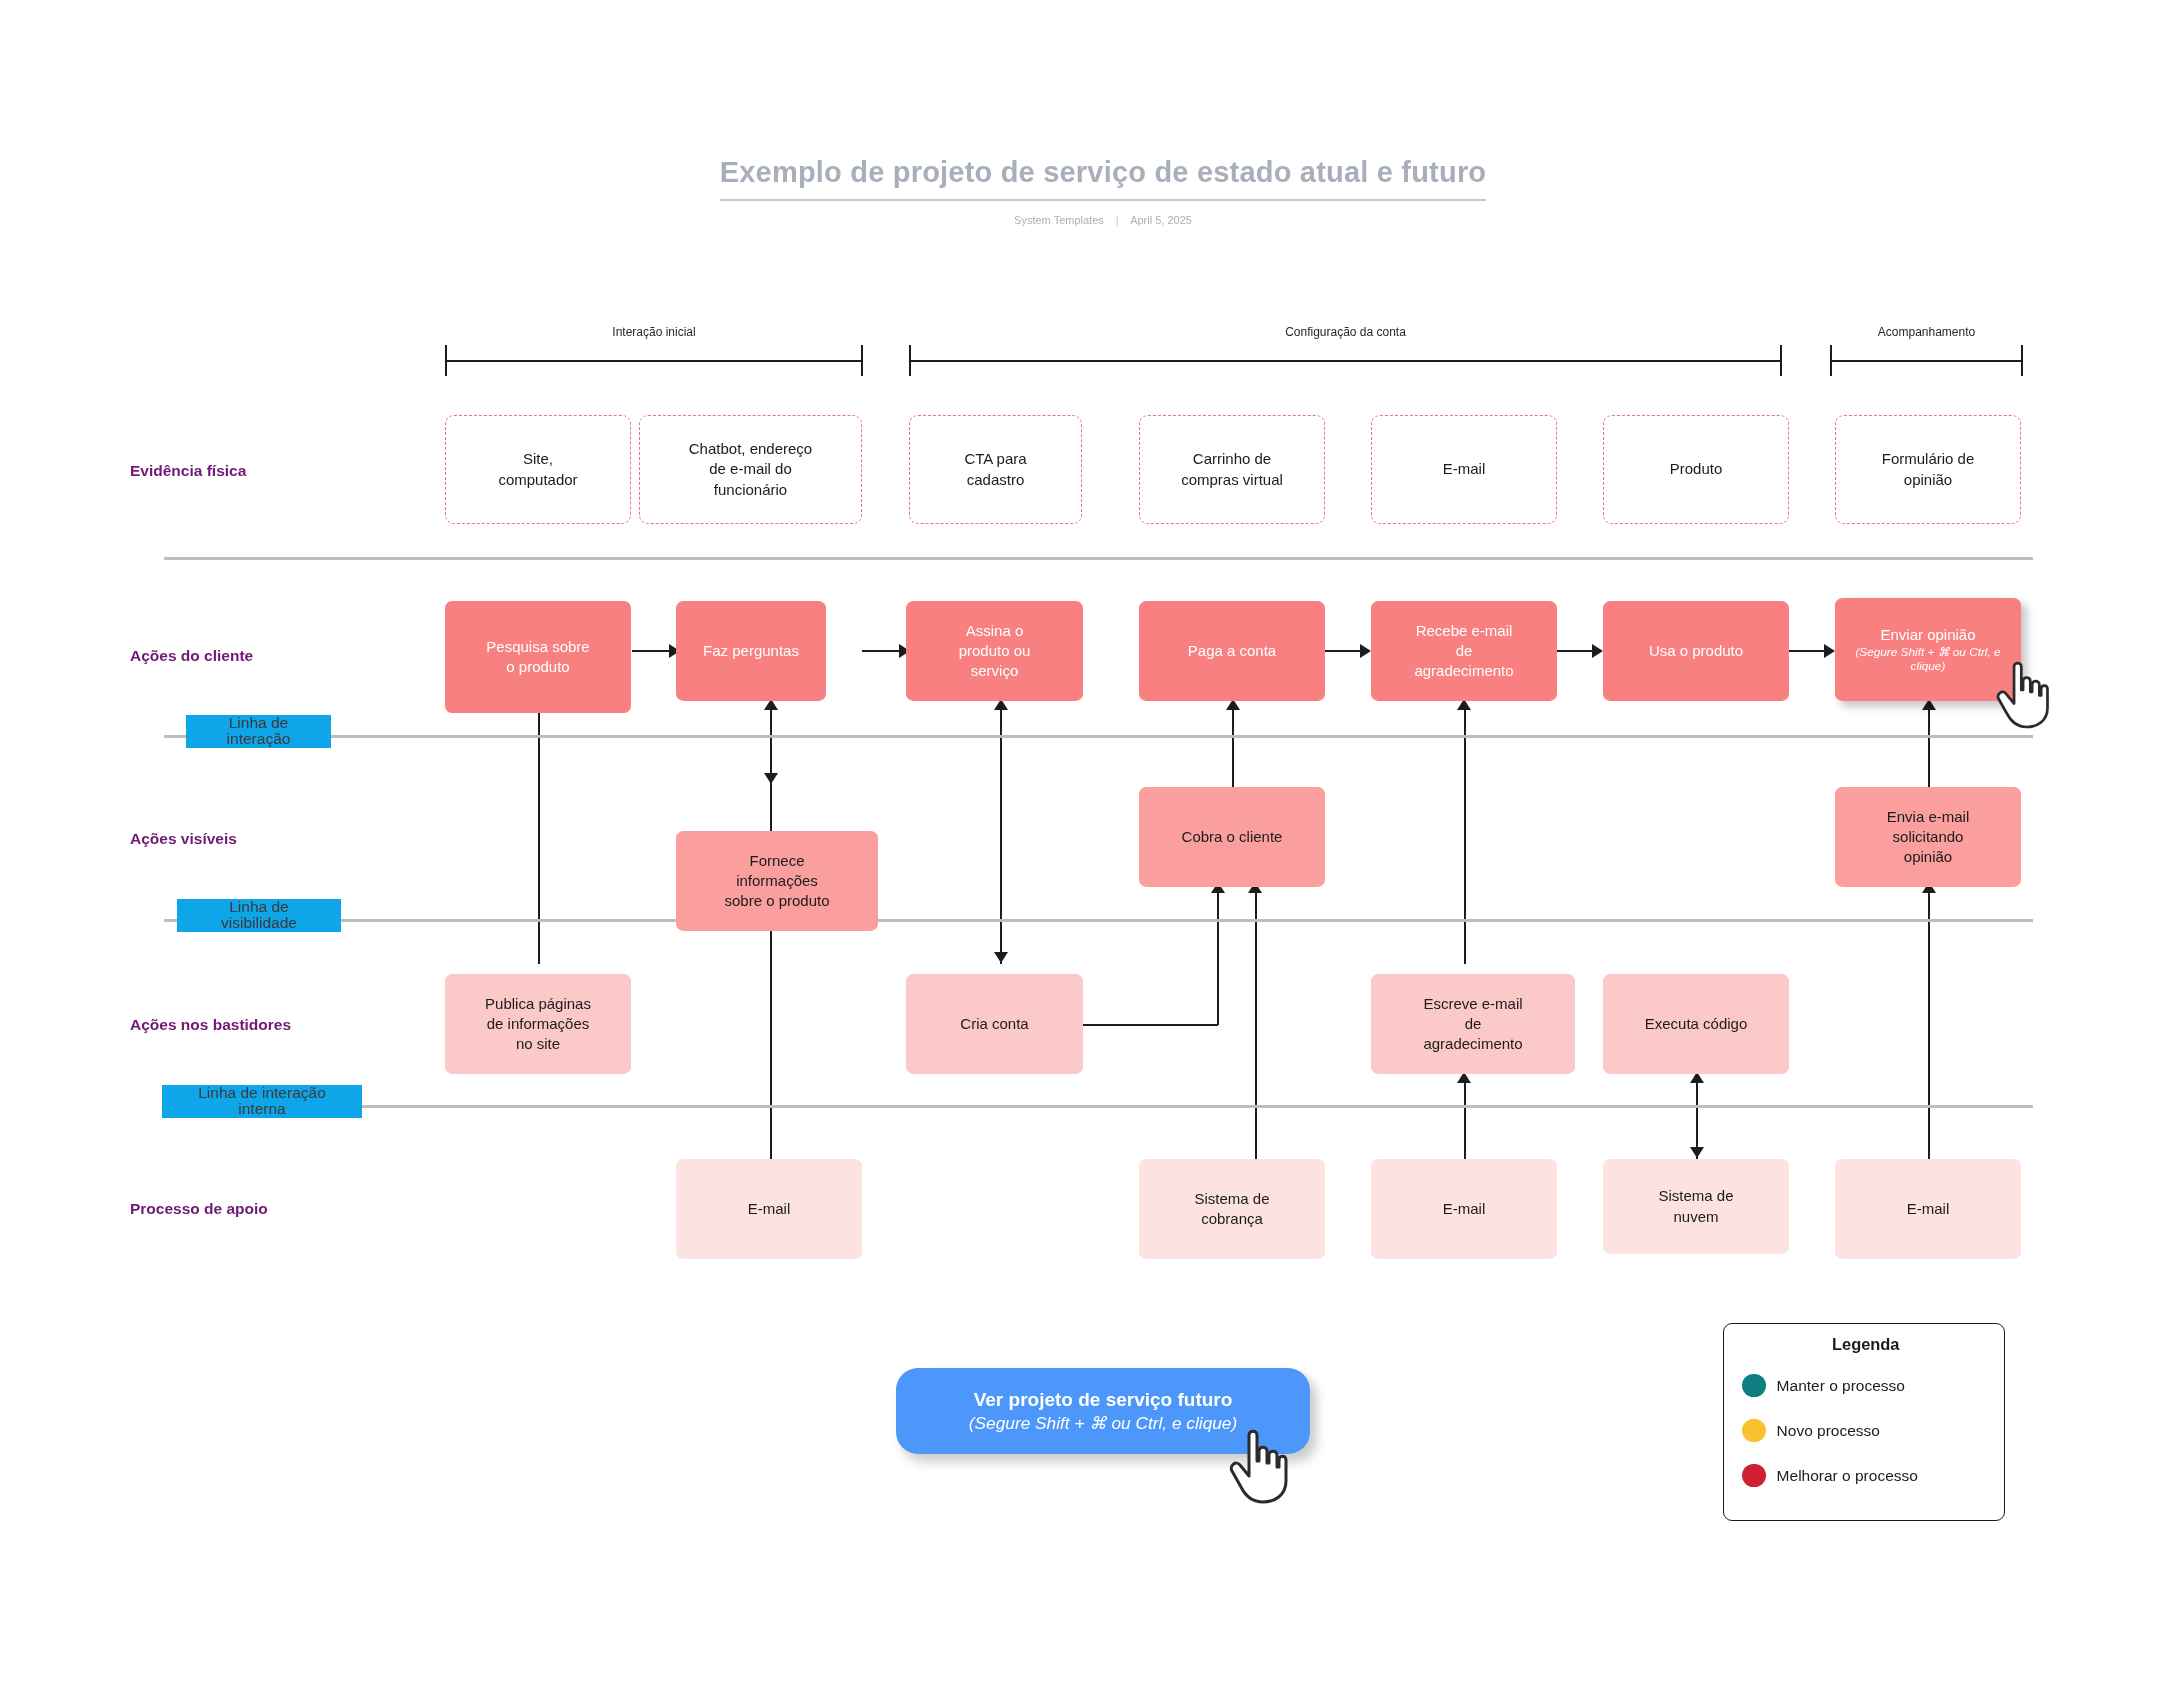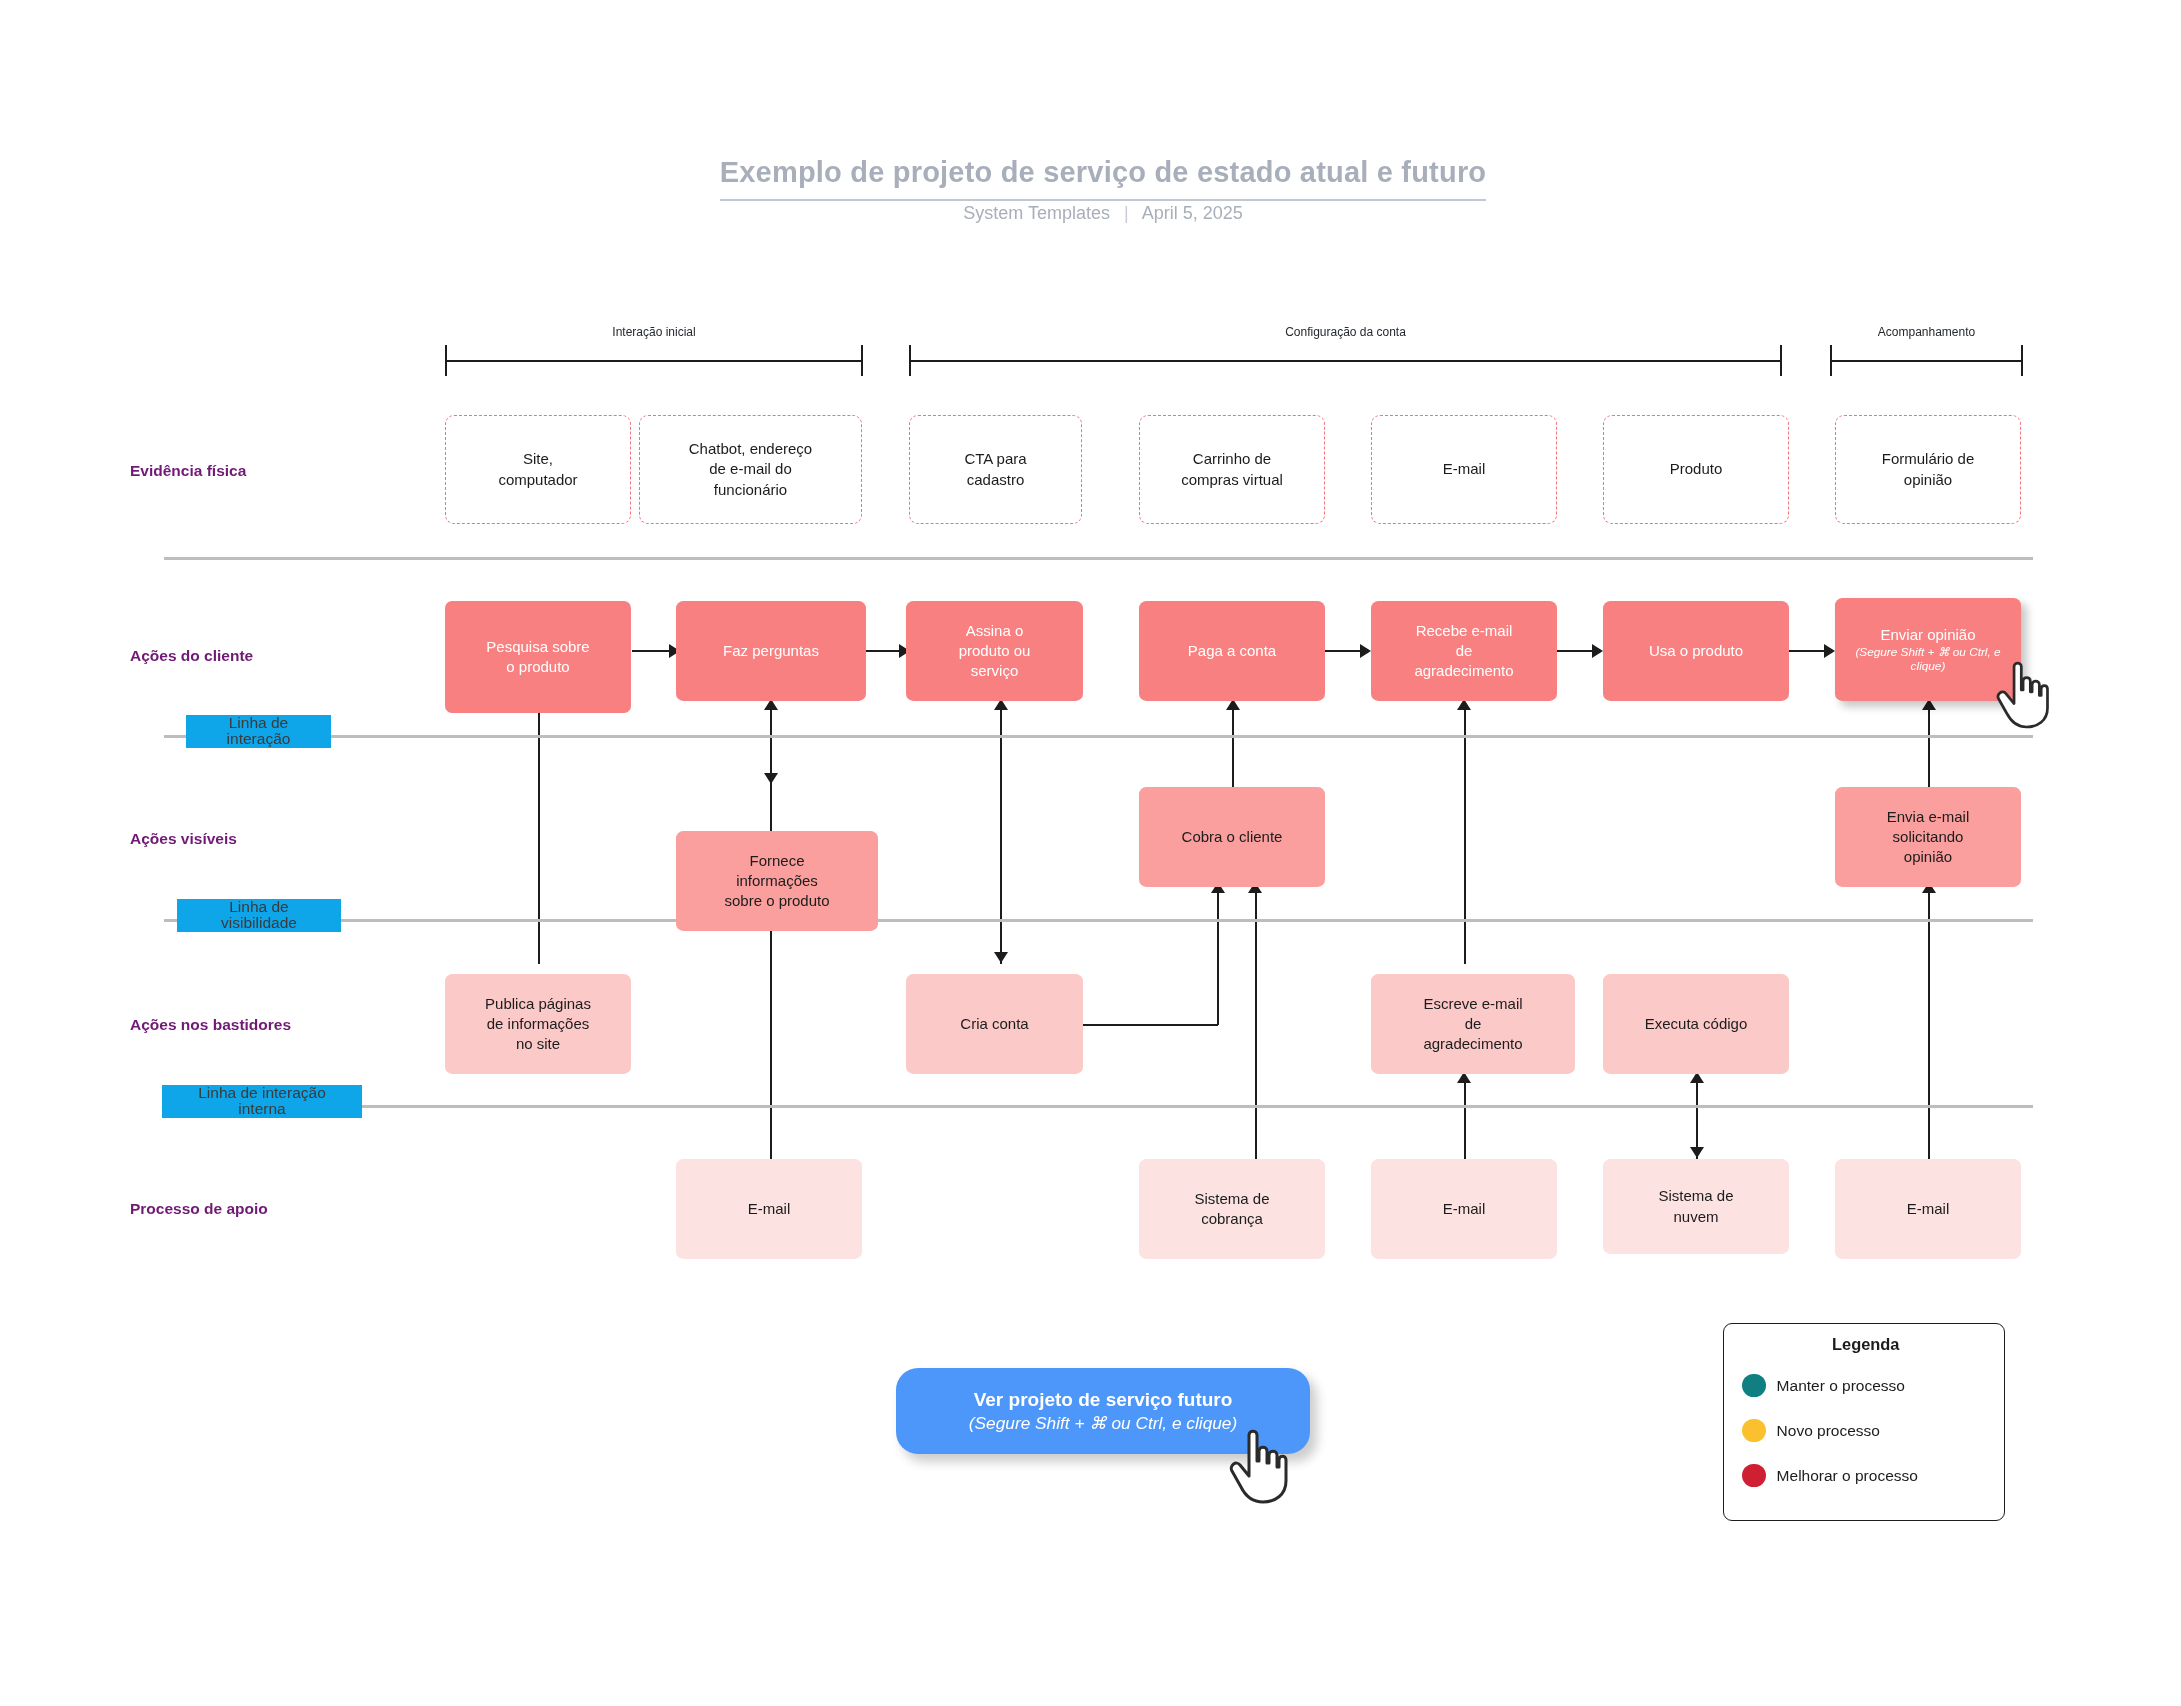--- a/index.html
+++ b/index.html
@@ -28,22 +28,22 @@
     font-size: 29px;
     font-weight: bold;
     color: #a8afbb;
     letter-spacing: 0.2px;
     padding-bottom: 9px;
     display: inline-block;
     border-bottom: 2.7px solid #c2c8d2;
     line-height: 1.2;
   }
   #doc-sub {
-    margin-top: 2px;
-    font-size: 18px;
+    margin-top: 13px;
+    font-size: 11px;
     color: #a8afbb;
   }
   #doc-sub .divider {
     display: inline-block;
     margin: 0 9px;
     color: #c8cdd6;
   }
 
   
   .phase {
@@ -391,21 +391,21 @@
       <div>opinião</div>
     </div>
   </div>
 
   <div class="box customer" style="left:445px; top:601px; width:186px; height:112px;border-radius:7px;">
     <div>
       <div>Pesquisa sobre</div>
       <div>o produto</div>
     </div>
   </div>
-  <div class="box customer" style="left:676px; top:601px; width:190px; height:100px;text-align:right;">
+  <div class="box customer" style="left:676px; top:601px; width:150px; height:100px;text-align:right;">
     <div>Faz perguntas</div>
   </div>
   <div class="box customer" style="left:906px; top:601px; width:177px; height:100px;">
     <div>
       <div>Assina o</div>
       <div>produto ou</div>
       <div>serviço</div>
     </div>
   </div>
   <div class="box customer" style="left:1139px; top:601px; width:186px; height:100px;">

